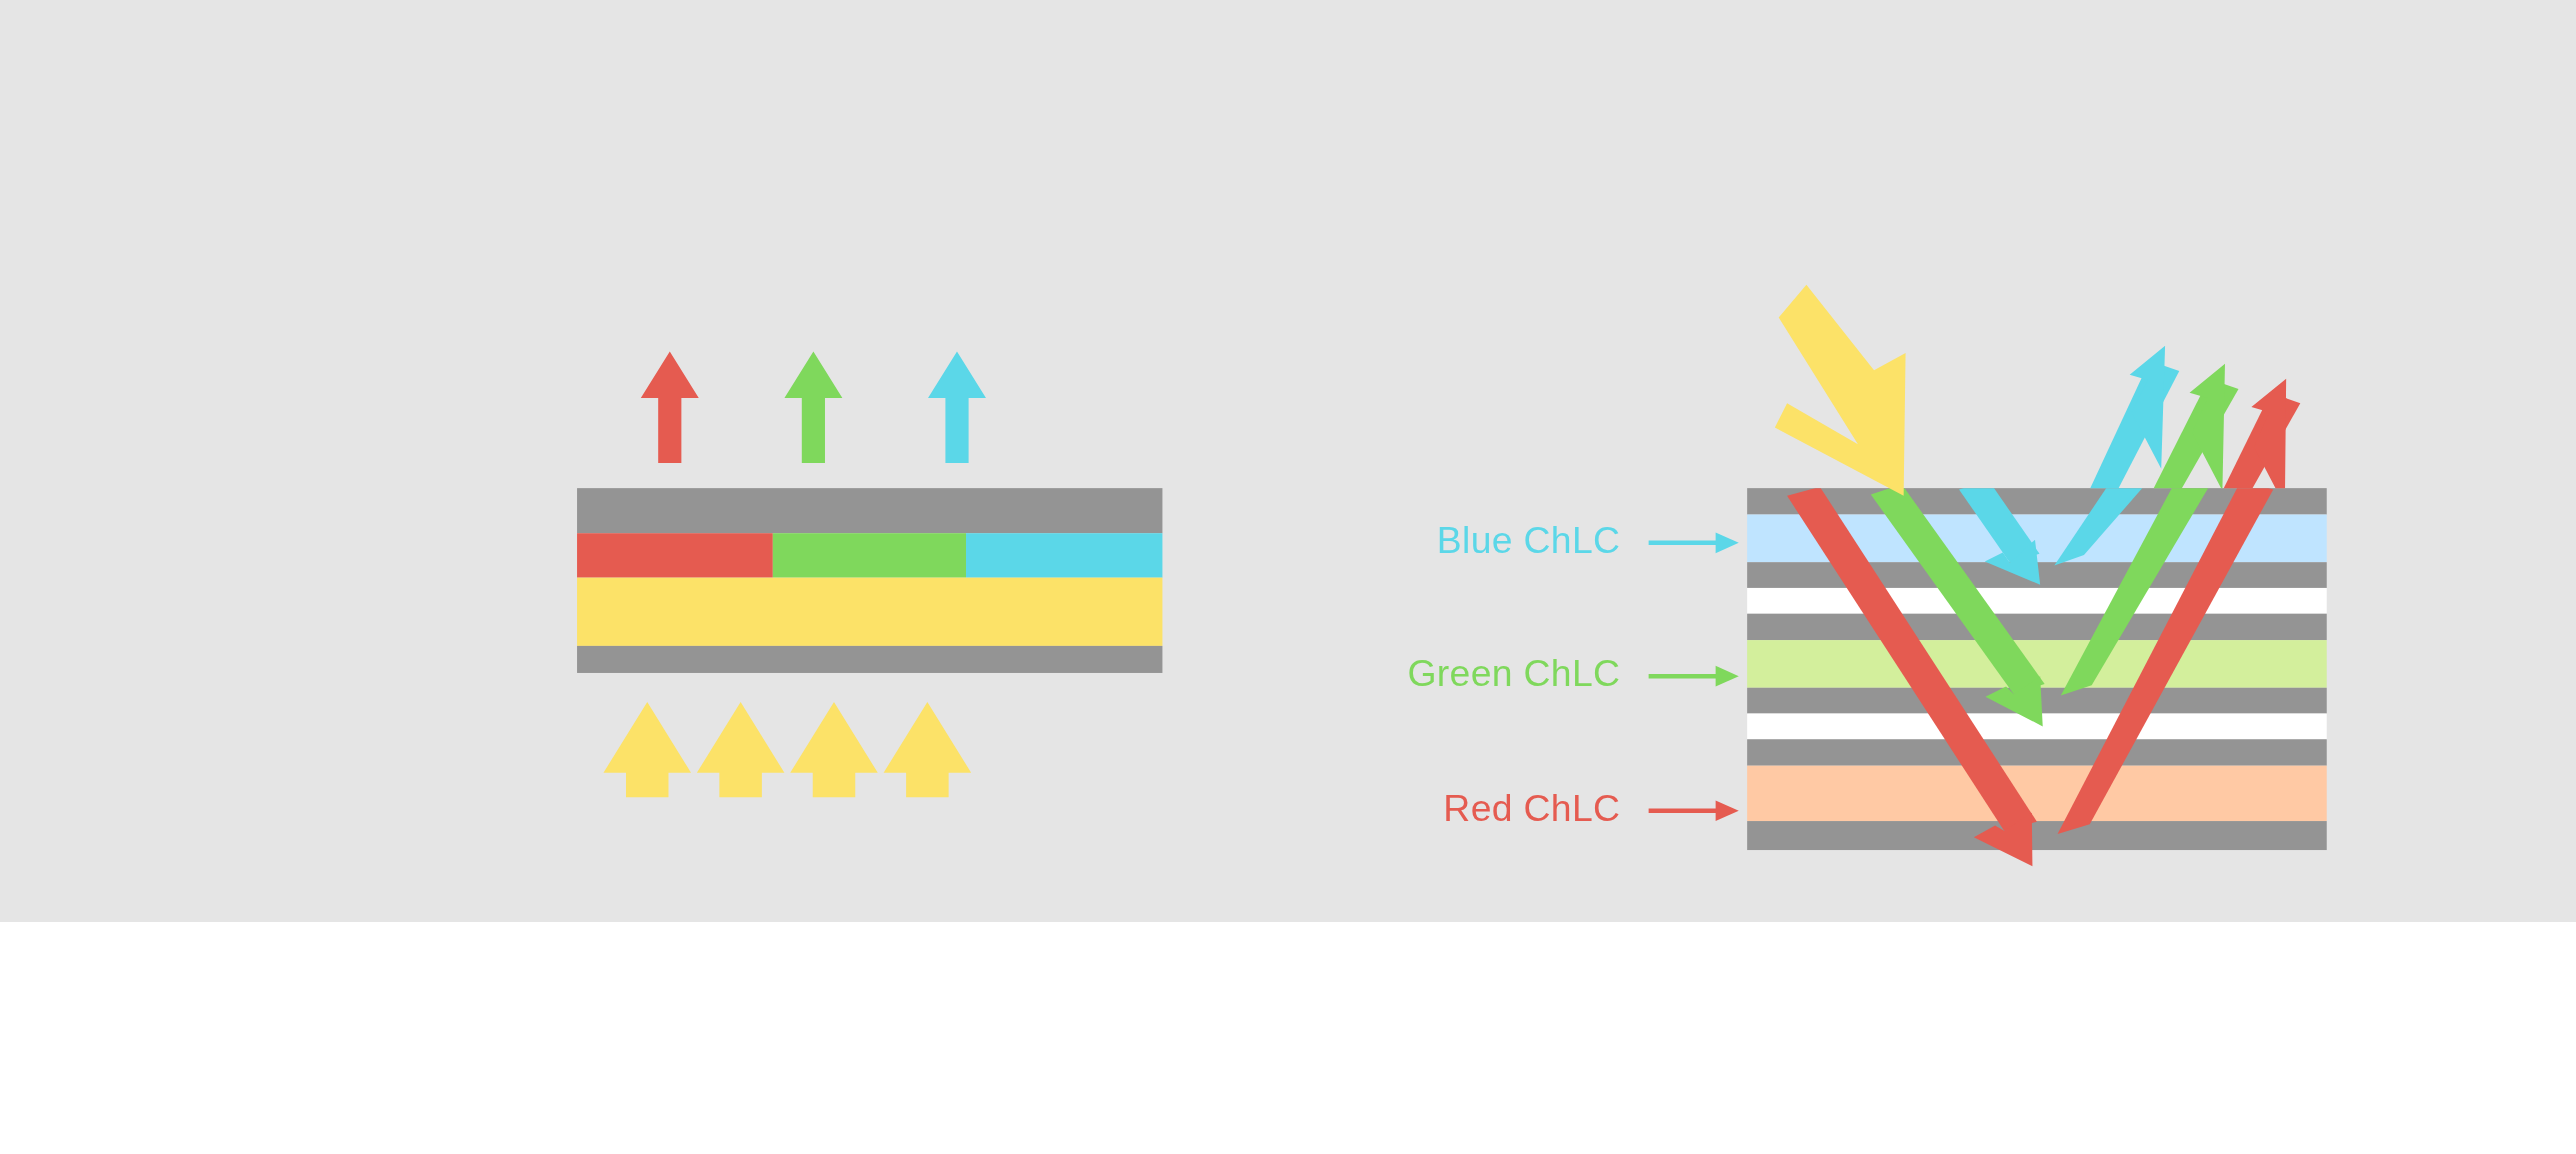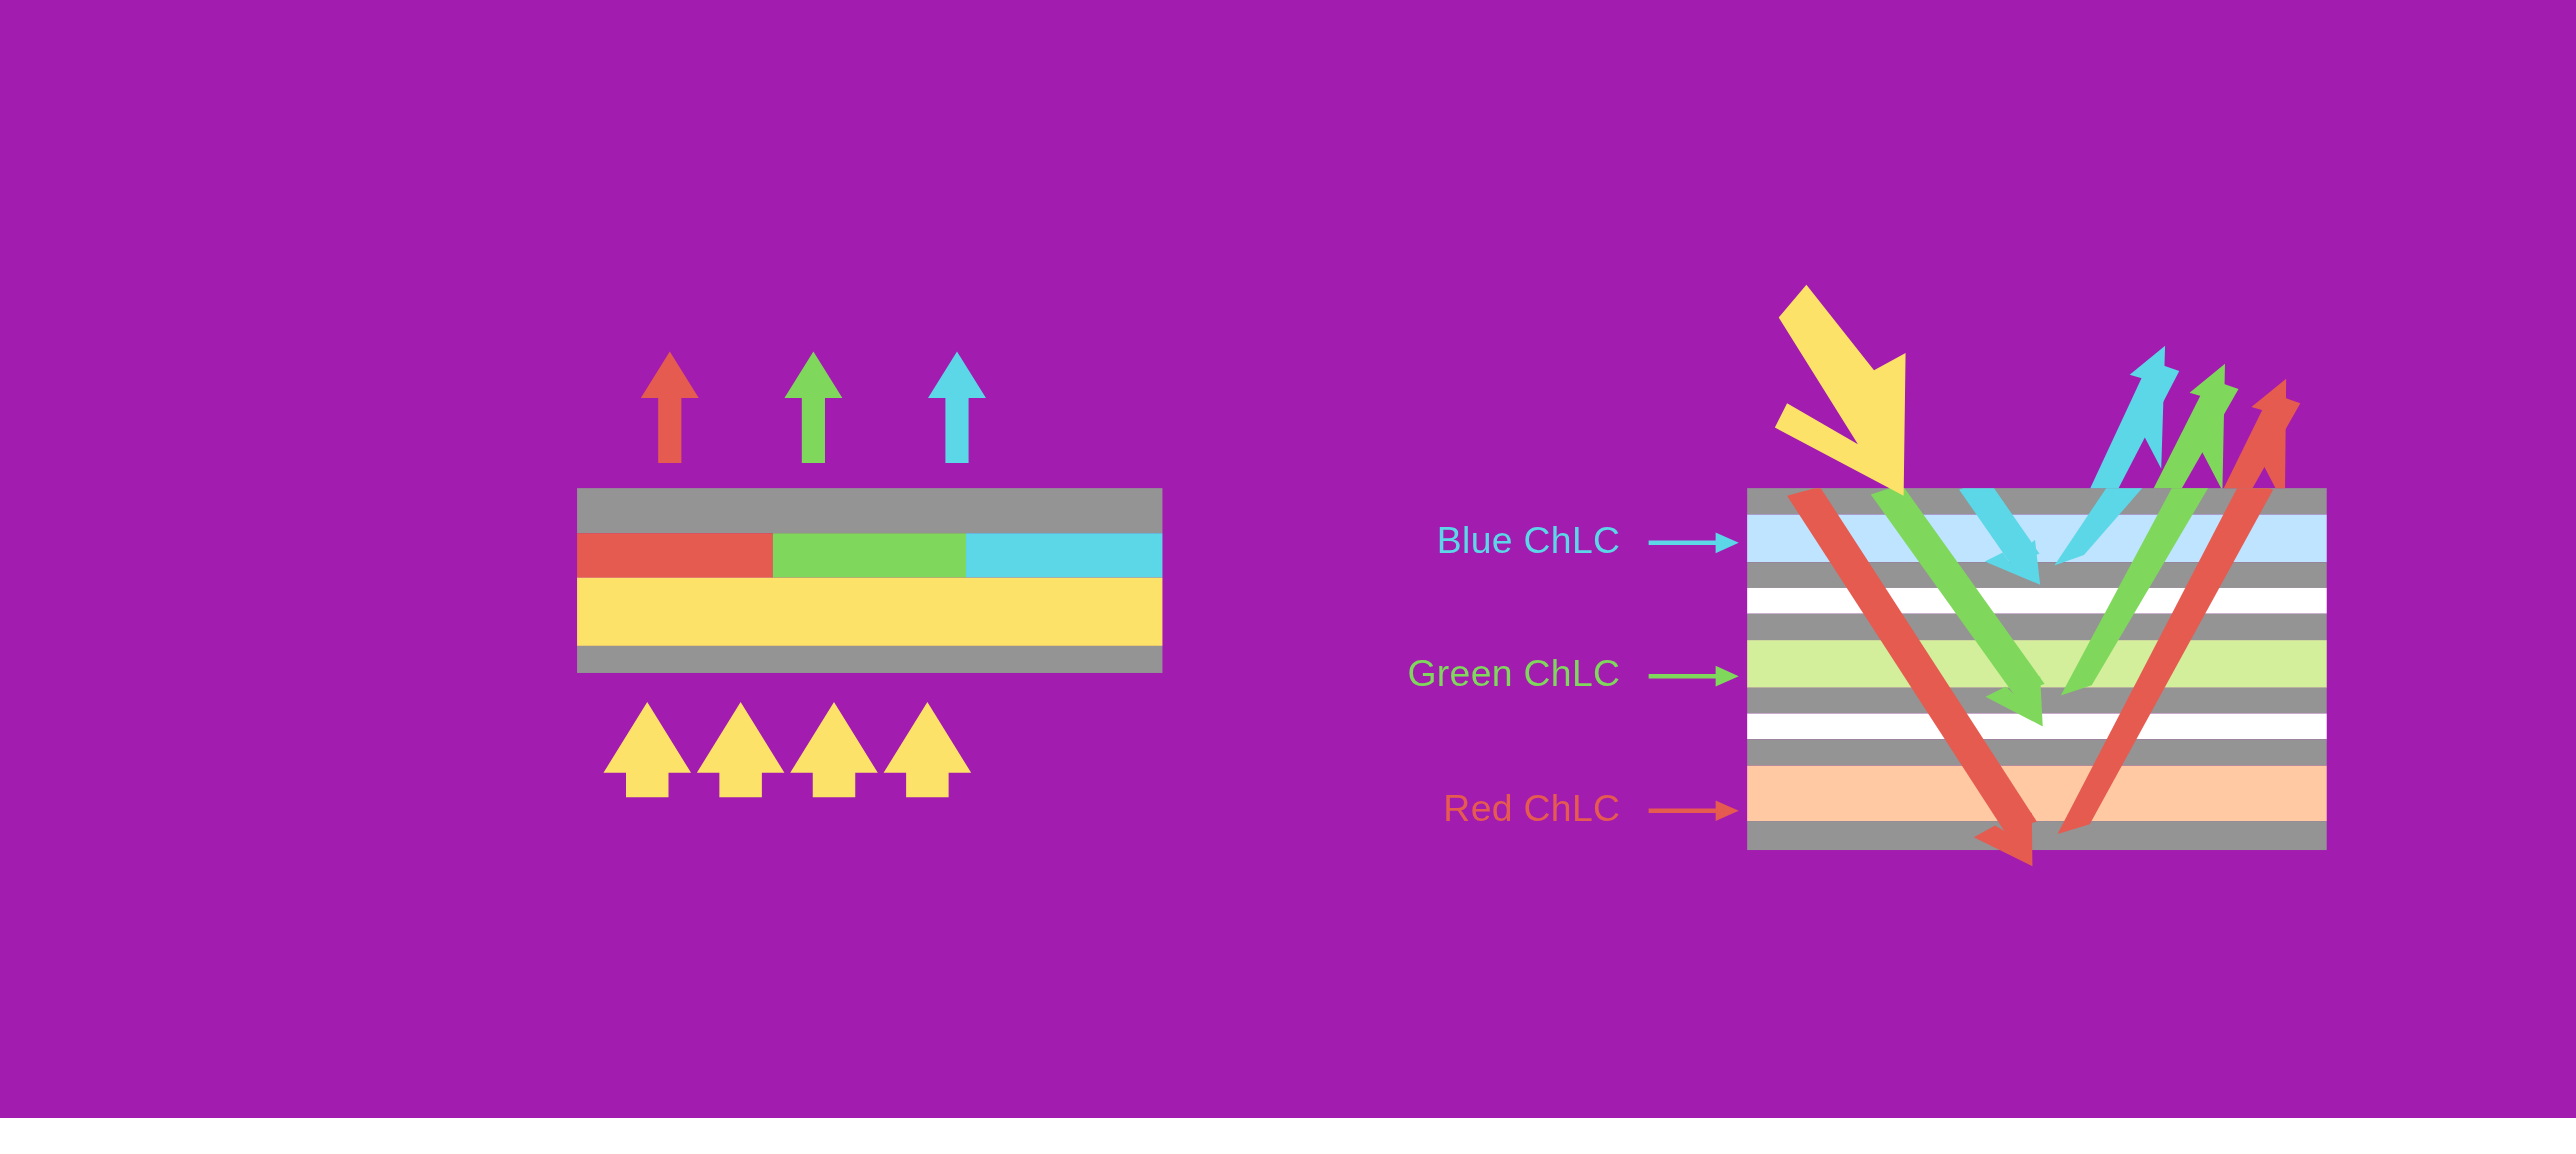--- a/index.html
+++ b/index.html
@@ -10,22 +10,22 @@
   }
   body {
     width: 2576px;
     height: 1154px;
     overflow: hidden;
     font-family: "Liberation Sans", sans-serif;
   }
   #stage {
     position: relative;
     width: 2576px;
-    height: 1118px;
-    background: #a21caf;
+    height: 922px;
+    background: #e5e5e5;
   }
   .panel {
     position: absolute;
     top: 0;
     left: 0;
     width: 2576px;
     height: 1154px;
   }
   svg.figure {
     position: absolute;

